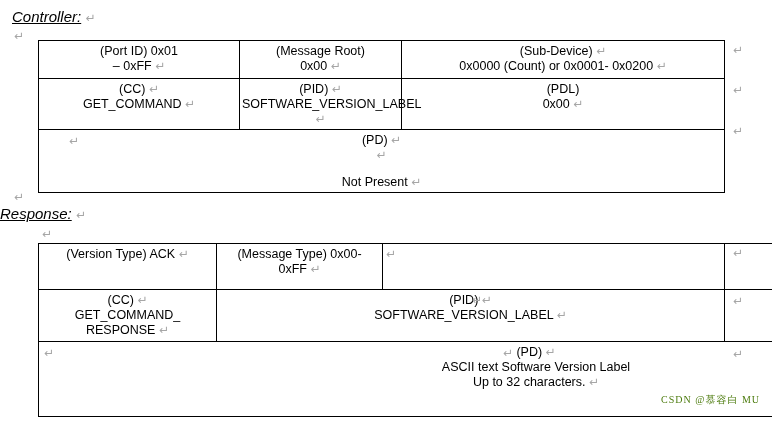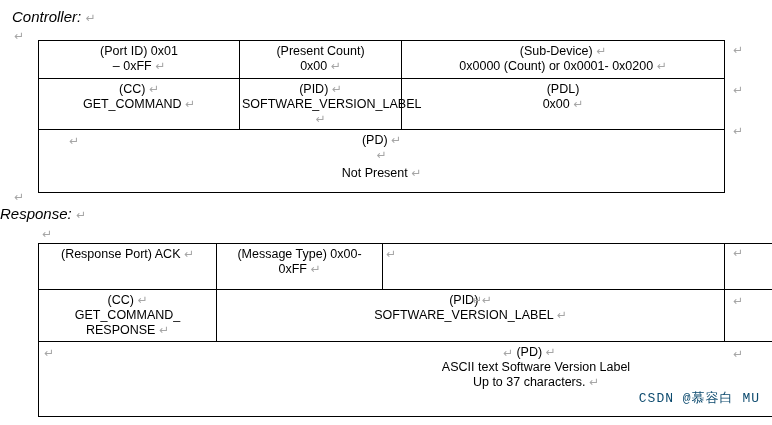--- a/index.html
+++ b/index.html
@@ -17,21 +17,21 @@
   }
 
   
   .section-heading {
     position: absolute;
     font-style: italic;
     font-size: 15px;
     line-height: 18px;
     white-space: nowrap;
   }
-  .section-heading .htext { font-style: italic; }
+  .section-heading .htext { font-style: italic; text-decoration: underline; }
 
   
   .pilcrow {
     color: #a6a6a6;
     font-style: normal;
     font-size: 12px;
     font-family: "DejaVu Sans", sans-serif;
     line-height: 1;
     vertical-align: baseline;
   }
@@ -70,25 +70,25 @@
   .cell-text { display: block; }
 
   
   .margin-marks span { position: absolute; }
 
   
   #watermark {
     position: absolute;
     right: 12px;
     bottom: 18px;
-    color: #0c4a6e;
-    font-size: 13px;
+    color: #4d7c0f;
+    font-size: 10px;
     letter-spacing: 1px;
     white-space: nowrap;
-    font-family: Liberation Mono, monospace;
+    font-family: Liberation Serif, serif;
     user-select: none;
   }
 </style>
 </head>
 <body>
 
 <div class="section-heading" style="left:12px; top:8px;">
   <span class="htext">Controller:</span>
   <span class="pilcrow">↵</span>
 </div>
@@ -100,21 +100,21 @@
       <col style="width:162px">
       <col style="width:323px">
   </colgroup>
   <tbody>
     <tr style="height:38px">
       <td>
         <span class="cell-text">(Port ID) 0x01</span>
         <span class="cell-text"><span>– 0xFF</span> <span class="pilcrow">↵</span></span>
       </td>
       <td>
-        <span class="cell-text">(Present Count)</span>
+        <span class="cell-text">(Message Root)</span>
         <span class="cell-text"><span>0x00</span> <span class="pilcrow">↵</span></span>
       </td>
       <td>
         <span class="cell-text"><span>(Sub-Device)</span> <span class="pilcrow">↵</span></span>
         <span class="cell-text"><span>0x0000 (Count) or 0x0001- 0x0200</span> <span class="pilcrow">↵</span></span>
       </td>
     </tr>
     <tr style="height:40px">
       <td>
         <span class="cell-text"><span>(CC)</span> <span class="pilcrow">↵</span></span>
@@ -127,21 +127,21 @@
       <td>
         <span class="cell-text">(PDL)</span>
         <span class="cell-text"><span>0x00</span> <span class="pilcrow">↵</span></span>
       </td>
     </tr>
     <tr style="height:63px">
       <td colspan="3" style="position:relative;">
         <span class="pilcrow-abs" style="left:30px; top:5px;">↵</span>
         <span class="cell-text"><span>(PD)</span> <span class="pilcrow">↵</span></span>
         <span class="cell-text"><span class="pilcrow">↵</span></span>
-        <span class="cell-text" style="margin-top:3px;"><span>Not Present</span> <span class="pilcrow">↵</span></span>
+        <span class="cell-text" style="margin-top:12px;"><span>Not Present</span> <span class="pilcrow">↵</span></span>
       </td>
     </tr>
   </tbody>
 </table>
 
 <div class="margin-marks">
   <span class="pilcrow-abs" style="left:733px; top:44px;">↵</span>
   <span class="pilcrow-abs" style="left:733px; top:84px;">↵</span>
   <span class="pilcrow-abs" style="left:733px; top:125px;">↵</span>
 </div>
@@ -156,21 +156,21 @@
 
 <table class="packet-table" id="table-response">
   <colgroup>
     <col style="width:178px">
       <col style="width:166px">
       <col style="width:342px">
   </colgroup>
   <tbody>
     <tr style="height:46px">
       <td>
-        <span class="cell-text"><span>(Response Port) ACK</span> <span class="pilcrow">↵</span></span>
+        <span class="cell-text"><span>(Version Type) ACK</span> <span class="pilcrow">↵</span></span>
       </td>
       <td>
         <span class="cell-text">(Message Type) 0x00-</span>
         <span class="cell-text"><span>0xFF</span> <span class="pilcrow">↵</span></span>
       </td>
       <td class="blankcell" style="width:38px">
         <span class="cell-text"><span class="pilcrow">↵</span></span>
       </td>
       <td style="width:304px">
         <span class="cell-text"> </span>
@@ -193,21 +193,21 @@
         <span class="cell-text"> </span>
         <span class="cell-text"> </span>
       </td>
     </tr>
     <tr style="height:75px">
       <td colspan="4" style="position:relative;">
         <span class="pilcrow-abs" style="left:5px; top:5px;">↵</span>
         <span class="pilcrow-abs" style="left:464px; top:5px;">↵</span>
         <span class="cell-text"><span>(PD)</span> <span class="pilcrow">↵</span></span>
         <span class="cell-text">ASCII text Software Version  Label</span>
-        <span class="cell-text"><span>Up to 37 characters.</span> <span class="pilcrow">↵</span></span>
+        <span class="cell-text"><span>Up to 32 characters.</span> <span class="pilcrow">↵</span></span>
       </td>
     </tr>
   </tbody>
 </table>
 
 <div class="margin-marks">
   <span class="pilcrow-abs" style="left:733px; top:247px;">↵</span>
   <span class="pilcrow-abs" style="left:733px; top:295px;">↵</span>
   <span class="pilcrow-abs" style="left:733px; top:348px;">↵</span>
 </div>

